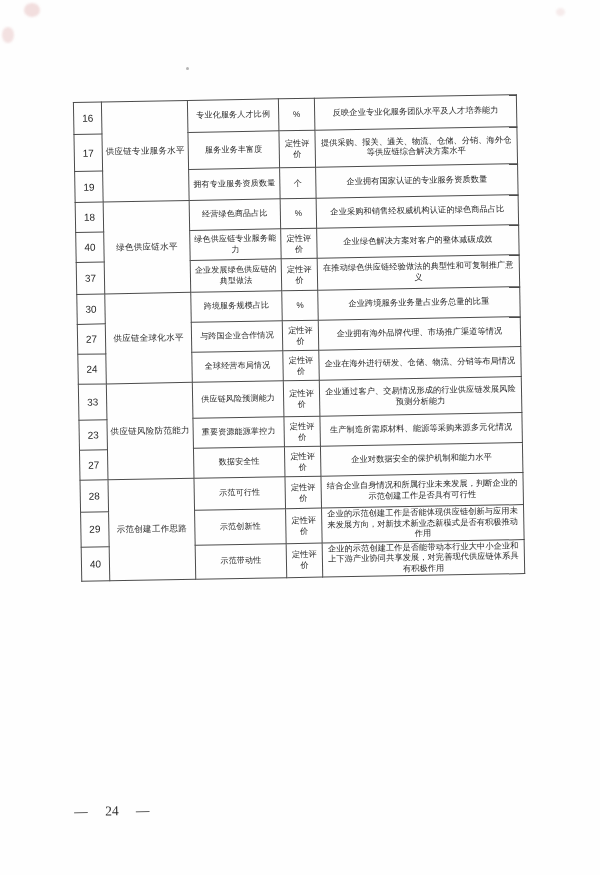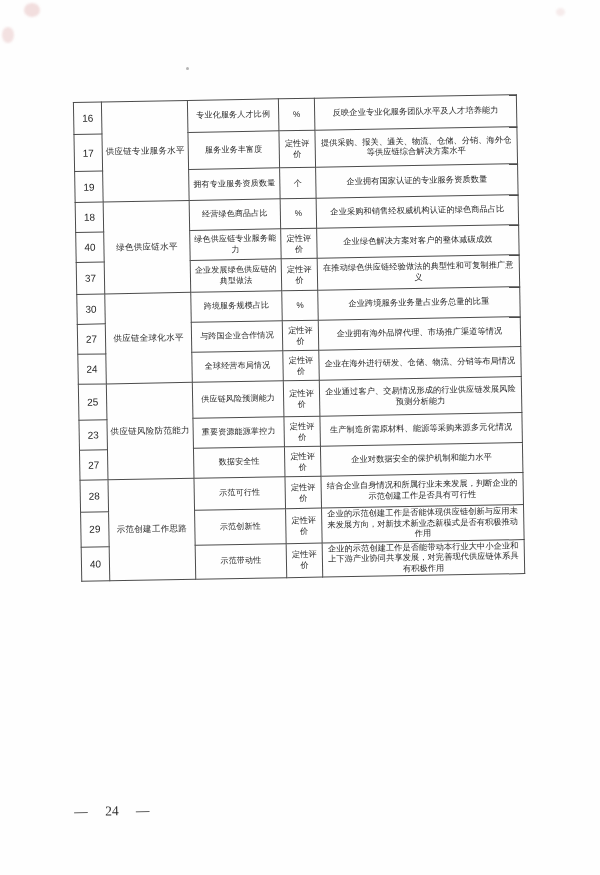--- a/index.html
+++ b/index.html
@@ -147,21 +147,21 @@
           <td class="desc">企业拥有海外品牌代理、市场推广渠道等情况</td>
         </tr>
         <tr class="h30">
           <td class="num">24</td>
           <td class="ind">全球经营布局情况</td>
           <td class="type">定性评价</td>
           <td class="desc">企业在海外进行研发、仓储、物流、分销等布局情况</td>
         </tr>
 
         <tr class="h36">
-          <td class="num">25</td>
+          <td class="num">33</td>
           <td class="cat" rowspan="3">供应链风险防范能力</td>
           <td class="ind">供应链风险预测能力</td>
           <td class="type">定性评价</td>
           <td class="desc">企业通过客户、交易情况形成的行业供应链发展风险预测分析能力</td>
         </tr>
         <tr class="h30">
           <td class="num">23</td>
           <td class="ind">重要资源能源掌控力</td>
           <td class="type">定性评价</td>
           <td class="desc">生产制造所需原材料、能源等采购来源多元化情况</td>

